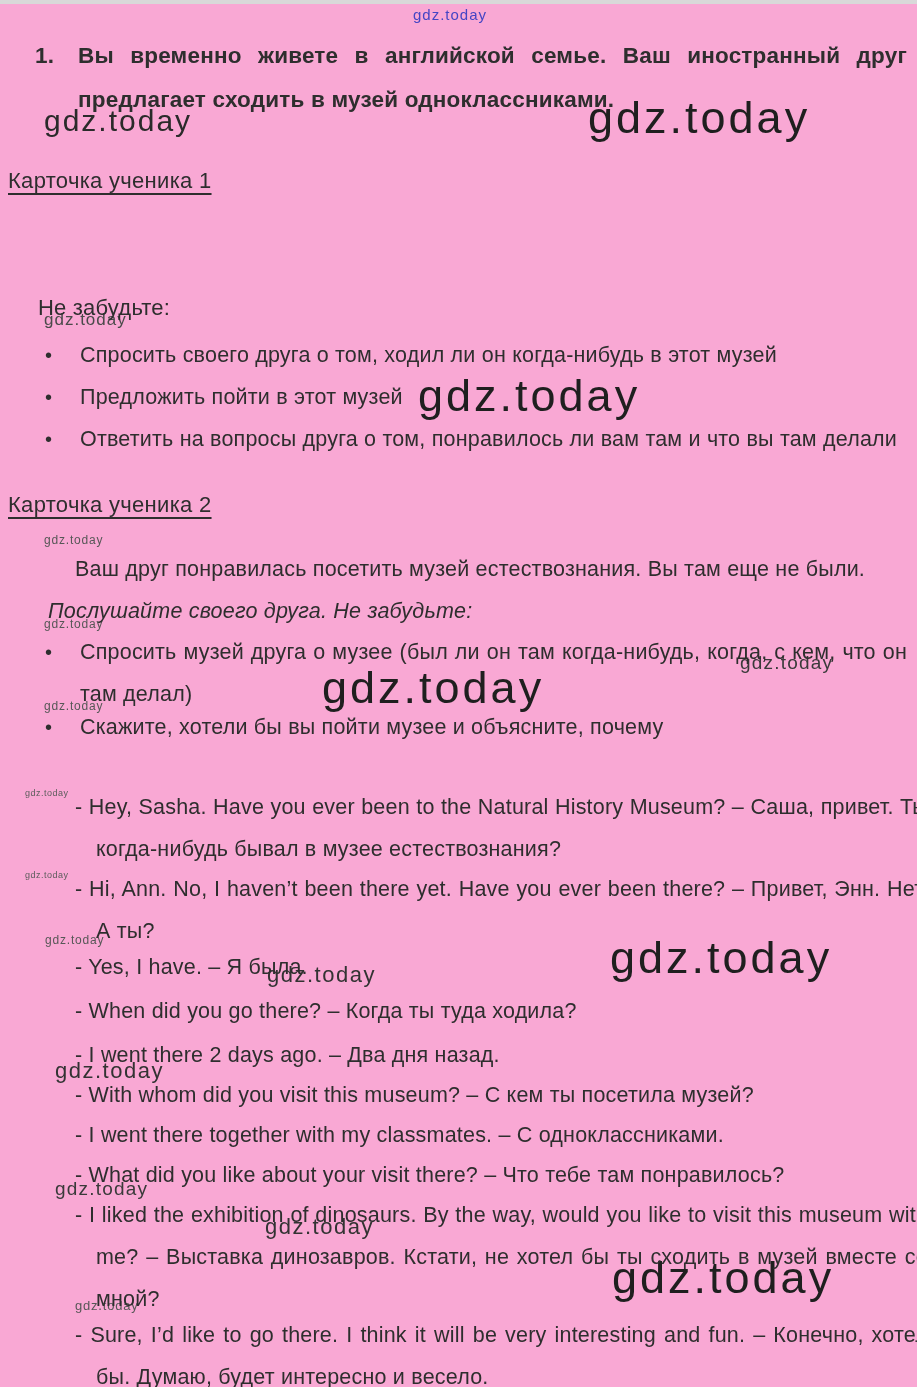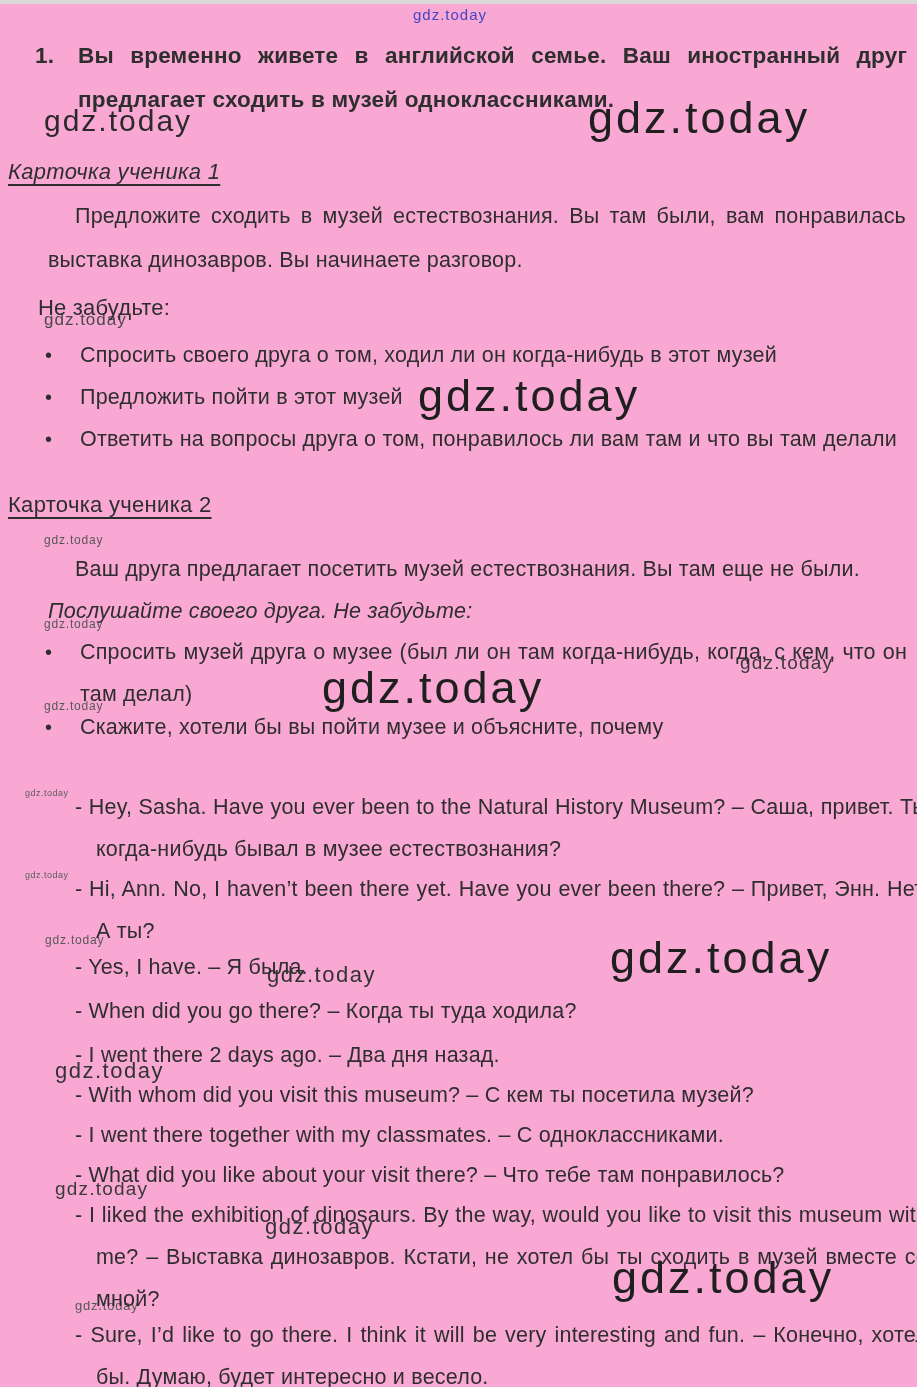--- a/index.html
+++ b/index.html
@@ -45,21 +45,21 @@
   .task-num { width:43px; flex:none; }
   .task-text { flex:1; text-align:justify; }
 
   .card-heading {
     left:8px;
     font-size:22px;
     text-decoration:underline;
     text-underline-offset:5px;
     letter-spacing:0.3px;
   }
-  .heading-1 { top:155px;font-style:italic; }
+  .heading-1 { top:164px; }
   .heading-2 { top:488px; }
 
   .body-par {
     font-size:21.5px;
     line-height:44px;
     letter-spacing:0.2px;
   }
   .card1-par {
     top:190px; left:48px; width:858px;
     text-align:justify;
@@ -132,40 +132,39 @@
   <span class="wm wm-md" style="left:265px; top:1210px;">gdz.today</span>
   <span class="wm wm-xl" style="left:612px; top:1248px;">gdz.today</span>
   <span class="wm" style="left:75px; top:1294px; font-size:13px; letter-spacing:0.8px; color:#575757;">gdz.today</span>
 
   <div class="abs task">
     <span class="task-num">1.</span>
     <span class="task-text">Вы временно живете в английской семье. Ваш иностранный друг предлагает сходить в музей одноклассниками.</span>
   </div>
 
   <div class="abs card-heading heading-1">Карточка ученика 1</div>
-  <div class="abs body-par card1-par">Предложите сходить в музей естествознания. Вы там были, вам понравилась выставка динозавров. Вы начинаете разговор.</div>
   <div class="abs body-par reminder">Не забудьте:</div>
 
   <div class="abs bullet-list bullets-1">
     <div class="bullet-item">
       <span class="bullet-marker">•</span>
       <span class="bullet-text">Спросить своего друга о том, ходил ли он когда-нибудь в этот музей</span>
     </div>
     <div class="bullet-item">
       <span class="bullet-marker">•</span>
       <span class="bullet-text">Предложить пойти в этот музей</span>
     </div>
     <div class="bullet-item">
       <span class="bullet-marker">•</span>
       <span class="bullet-text">Ответить на вопросы друга о том, понравилось ли вам там и что вы там делали</span>
     </div>
   </div>
 
   <div class="abs card-heading heading-2">Карточка ученика 2</div>
-  <div class="abs body-par c2-line1">Ваш друга предлагает посетить музей естествознания. Вы там еще не были.</div>
+  <div class="abs body-par c2-line1">Ваш друг понравилась посетить музей естествознания. Вы там еще не были.</div>
   <div class="abs body-par c2-line2">Послушайте своего друга. Не забудьте:</div>
 
   <div class="bullet-item bullet-item-abs b4">
     <span class="bullet-marker">•</span>
     <span class="bullet-text">Спросить музей друга о музее (был ли он там когда-нибудь, когда, с кем, что он там делал)</span>
   </div>
   <div class="bullet-item bullet-item-abs b5">
     <span class="bullet-marker">•</span>
     <span class="bullet-text">Скажите, хотели бы вы пойти музее и объясните, почему</span>
   </div>

